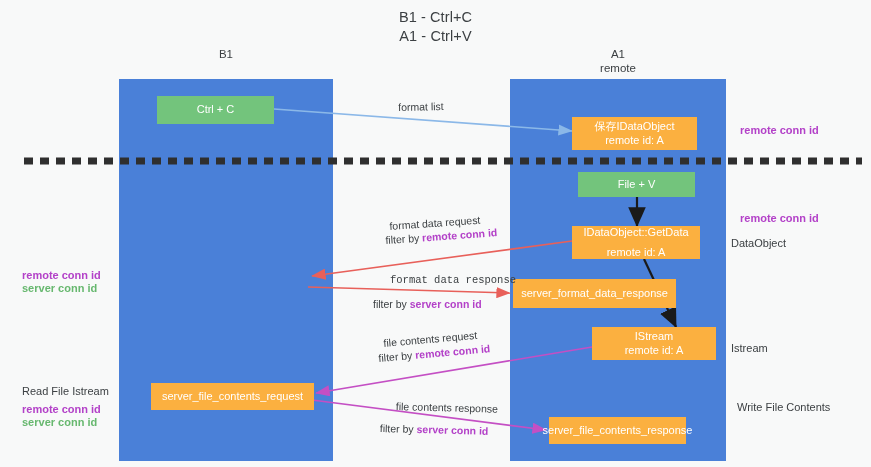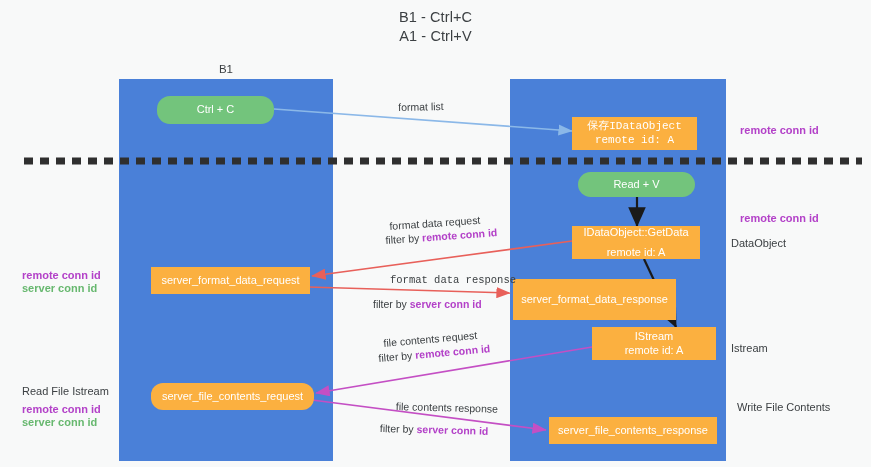--- a/index.html
+++ b/index.html
@@ -29,21 +29,20 @@
   }
   .doc-title .l1 { display:block; }
   .doc-title .l2 { display:block; }
 
   .col-head {
     position: absolute;
     text-align: center;
     color: #3c4043;
     font-size: 11.5px;
     line-height: 14px;
-    margin-top: 15px;
   }
   .col-head .l1 { display:block; }
   .col-head .l2 { display:block; }
 
   
   .lane {
     position: absolute;
     background: #4a80d8;
   }
 
@@ -54,21 +53,21 @@
     display: flex;
     flex-direction: column;
     align-items: center;
     justify-content: center;
     color: #ffffff;
     font-size: 11px;
     line-height: 13.5px;
     text-align: center;
     white-space: nowrap;
   }
-  .node.green  { background: #73c47c; border-radius: 13px; }
+  .node.green  { background: #73c47c; }
   .node.orange { background: #fbb košík; }
   .node.orange { background: #fbb040; }
   .node .ln { display:block; }
 
   
   .txt {
     position: absolute;
     color: #3c4043;
     font-size: 11px;
     line-height: 14px;
@@ -106,20 +105,24 @@
   <div class="lane" style="left:510px; top:79px; width:216px; height:382px;"></div>
 
   <div class="doc-title" style="top:8px;">
     <span class="l1">B1 - Ctrl+C</span>
     <span class="l2">A1 - Ctrl+V</span>
   </div>
 
   <div class="col-head" style="left:119px; top:47px; width:214px;">
     <span class="l1">B1</span>
   </div>
+  <div class="col-head" style="left:510px; top:47px; width:216px;">
+    <span class="l1">A1</span>
+    <span class="l2">remote</span>
+  </div>
 
   <svg class="overlay" viewBox="0 0 871 467">
     <defs>
       <marker id="ah-blue" markerWidth="9" markerHeight="7" refX="8.5" refY="3.5" orient="auto">
         <path d="M0,0 L9,3.5 L0,7 z" fill="#8bb8e8"></path>
       </marker>
       <marker id="ah-red" markerWidth="9" markerHeight="7" refX="8.5" refY="3.5" orient="auto">
         <path d="M0,0 L9,3.5 L0,7 z" fill="#e8605a"></path>
       </marker>
       <marker id="ah-mag" markerWidth="9" markerHeight="7" refX="8.5" refY="3.5" orient="auto">
@@ -144,52 +147,49 @@
 
     <line x1="312" y1="400" x2="546" y2="430" stroke="#c44fc4" stroke-width="1.6" marker-end="url(#ah-mag)"></line>
 
     <line x1="24" y1="161" x2="862" y2="161" stroke="#2f2f2f" stroke-width="7" stroke-dasharray="9 7" stroke-linecap="butt"></line>
   </svg>
 
   <div class="node green" style="left:157px; top:96px; width:117px; height:28px;">
     <span class="ln">Ctrl + C</span>
   </div>
 
-  <div class="node orange" style="left:572px; top:117px; width:125px; height:33px;font-family:Liberation Mono, monospace;">
+  <div class="node orange" style="left:572px; top:117px; width:125px; height:33px;">
     <span class="ln">保存IDataObject</span>
     <span class="ln">remote id: A</span>
   </div>
 
   <div class="node green" style="left:578px; top:172px; width:117px; height:25px;">
-    <span class="ln">Read + V</span>
+    <span class="ln">File + V</span>
   </div>
 
   <div class="node orange" style="left:572px; top:226px; width:128px; height:33px;gap:6px;">
     <span class="ln">IDataObject::GetData</span>
     <span class="ln">remote id: A</span>
   </div>
 
-  <div class="node orange" style="left:151px; top:267px; width:159px; height:27px;">
-    <span class="ln">server_format_data_request</span>
-  </div>
-
-  <div class="node orange" style="left:513px; top:279px; width:163px; height:41px;">
+
+  <div class="node orange" style="left:513px; top:279px; width:163px; height:29px;">
     <span class="ln">server_format_data_response</span>
   </div>
 
   <div class="node orange" style="left:592px; top:327px; width:124px; height:33px;">
     <span class="ln">IStream</span>
     <span class="ln">remote id: A</span>
   </div>
 
-  <div class="node orange" style="left:151px; top:383px; width:163px; height:27px;border-radius:12px;">
+  <div class="node orange" style="left:151px; top:383px; width:163px; height:27px;">
     <span class="ln">server_file_contents_request</span>
   </div>
 
-  <div class="node orange" style="left:549px; top:417px; width:168px; height:27px;">
+  <div class="node orange" style="left:549px; top:417px; width:137px; height:27px;">
     <span class="ln">server_file_contents_response</span>
   </div>
 
   <div class="edgelabel" style="left:398px; top:101px; transform: rotate(-1.2deg);">
     <span>format list</span>
   </div>
 
   <div class="edgelabel" style="left:389px; top:220px; transform: rotate(-4deg);">
     <span>format data request</span>
   </div>

